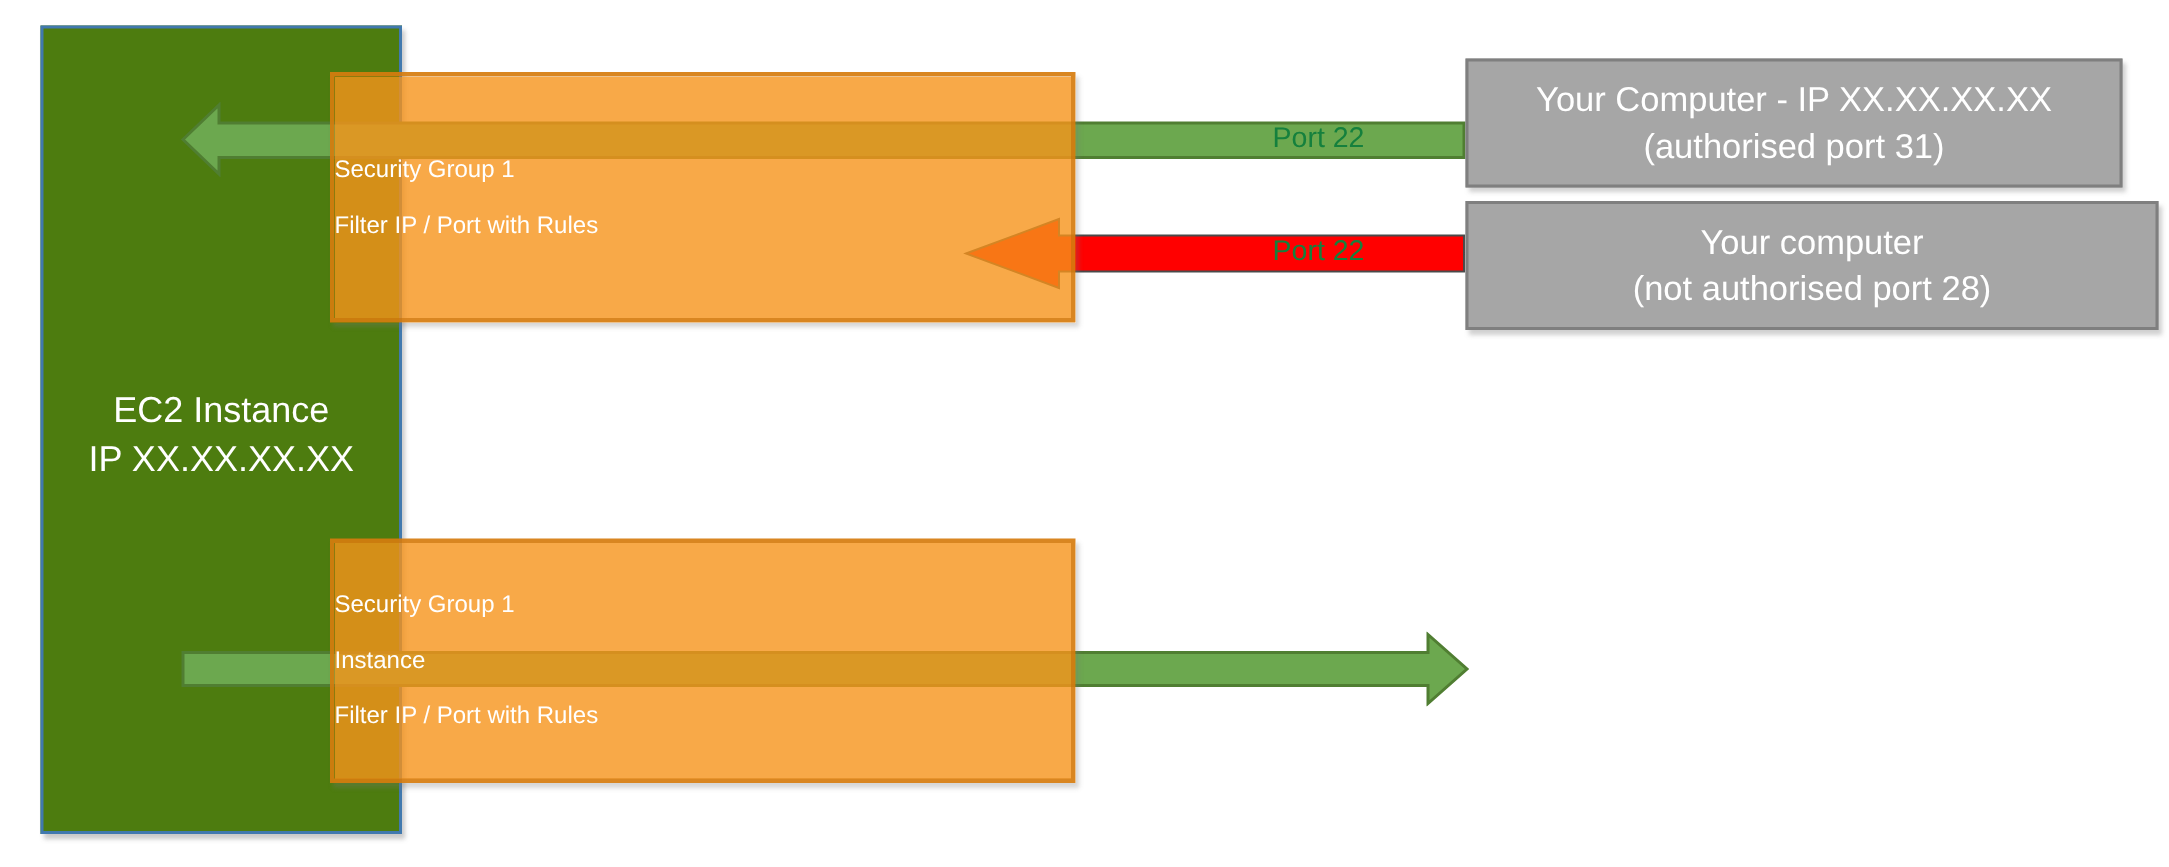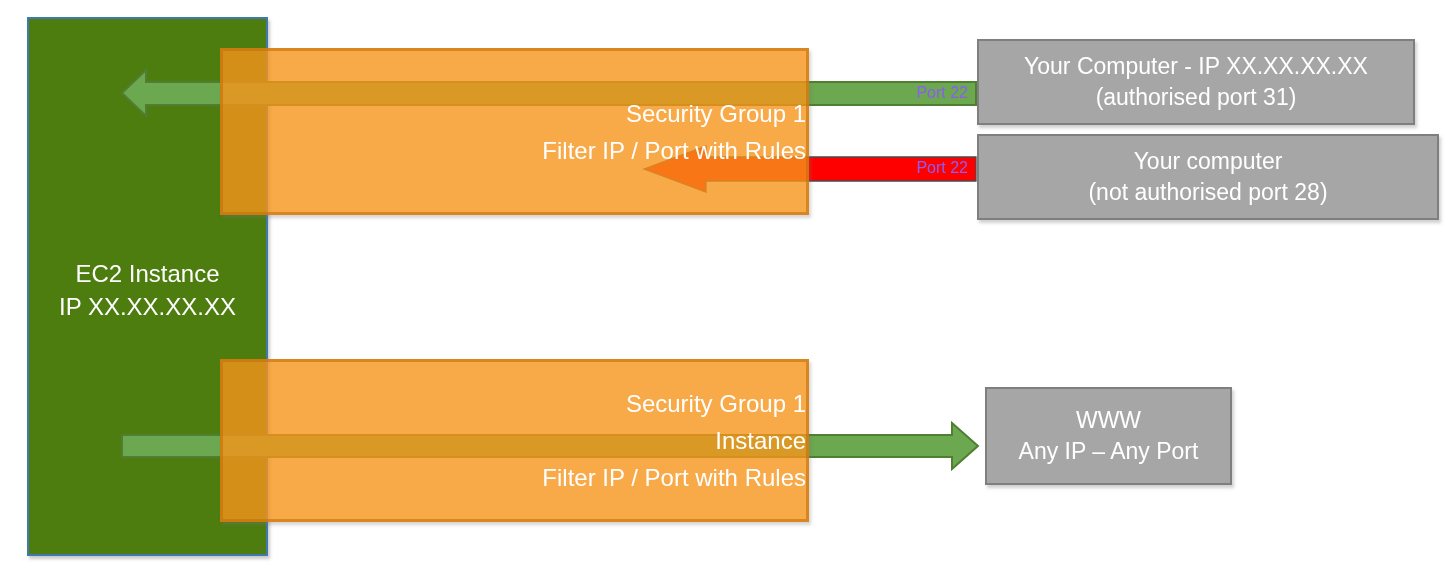--- a/index.html
+++ b/index.html
@@ -39,32 +39,32 @@
 
   
   .arrow { z-index: 2; }
   .arrow-inbound-ok  { left: 120px; top: 68px;  width: 858px; height: 50px; }
   .arrow-inbound-no  { left: 642px; top: 144px; width: 336px; height: 50px; }
   .arrow-outbound    { left: 120px; top: 421px; width: 860px; height: 50px; }
 
   
   .sg-box {
     left: 220px;
-    width: 589px;
+    width: 497px;
     background: rgba(246,148,26,0.80);
     border: 3px solid rgba(214,124,14,0.92);
     background-clip: padding-box;
     box-sizing: border-box;
     box-shadow: 2px 3px 3px rgba(120,120,120,0.3);
     z-index: 3;
     display: flex;
     flex-direction: column;
     justify-content: center;
-    text-align: right;
-    font-size: 24px;
+    text-align: left;
+    font-size: 16px;
     line-height: 37px;
     color: #ffffff;
   }
   .sg-inbound  { top: 48px;  height: 167px; }
   .sg-outbound { top: 359px; height: 163px; }
 
   
   .ext-box {
     background: #A6A6A6;
     border: 2px solid #7F7F7F;
@@ -80,24 +80,24 @@
     color: #ffffff;
   }
   .ext-your-computer  { left: 977px; top: 39px;  width: 438px; height: 86px; }
   .ext-other-computer { left: 977px; top: 134px; width: 462px; height: 86px; }
   .ext-www            { left: 985px; top: 387px; width: 247px; height: 98px; }
 
   
   .band-label {
     z-index: 5;
     width: 178px;
-    text-align: right;
-    font-size: 16px;
+    text-align: center;
+    font-size: 19px;
     line-height: 25px;
-    color: #8b5cf6;
+    color: #15803d;
     white-space: nowrap;
   }
   .lbl-inbound-ok { left: 790px; top: 80px;  }
   .lbl-inbound-no { left: 790px; top: 155px; }
   .lbl-outbound   { left: 775px; top: 432px; }
 </style>
 </head>
 <body>
 
 <div class="canvas">
@@ -135,21 +135,17 @@
   <div class="abs ext-box ext-your-computer">
     <div>Your Computer - IP XX.XX.XX.XX</div>
     <div>(authorised port 31)</div>
   </div>
 
   <div class="abs ext-box ext-other-computer">
     <div>Your computer</div>
     <div>(not authorised port 28)</div>
   </div>
 
-  <div class="abs ext-box ext-www">
-    <div>WWW</div>
-    <div>Any IP – Any Port</div>
-  </div>
 
   <div class="abs band-label lbl-inbound-ok">Port 22</div>
   <div class="abs band-label lbl-inbound-no">Port 22</div>
 
 </div>
 
 </body></html>

